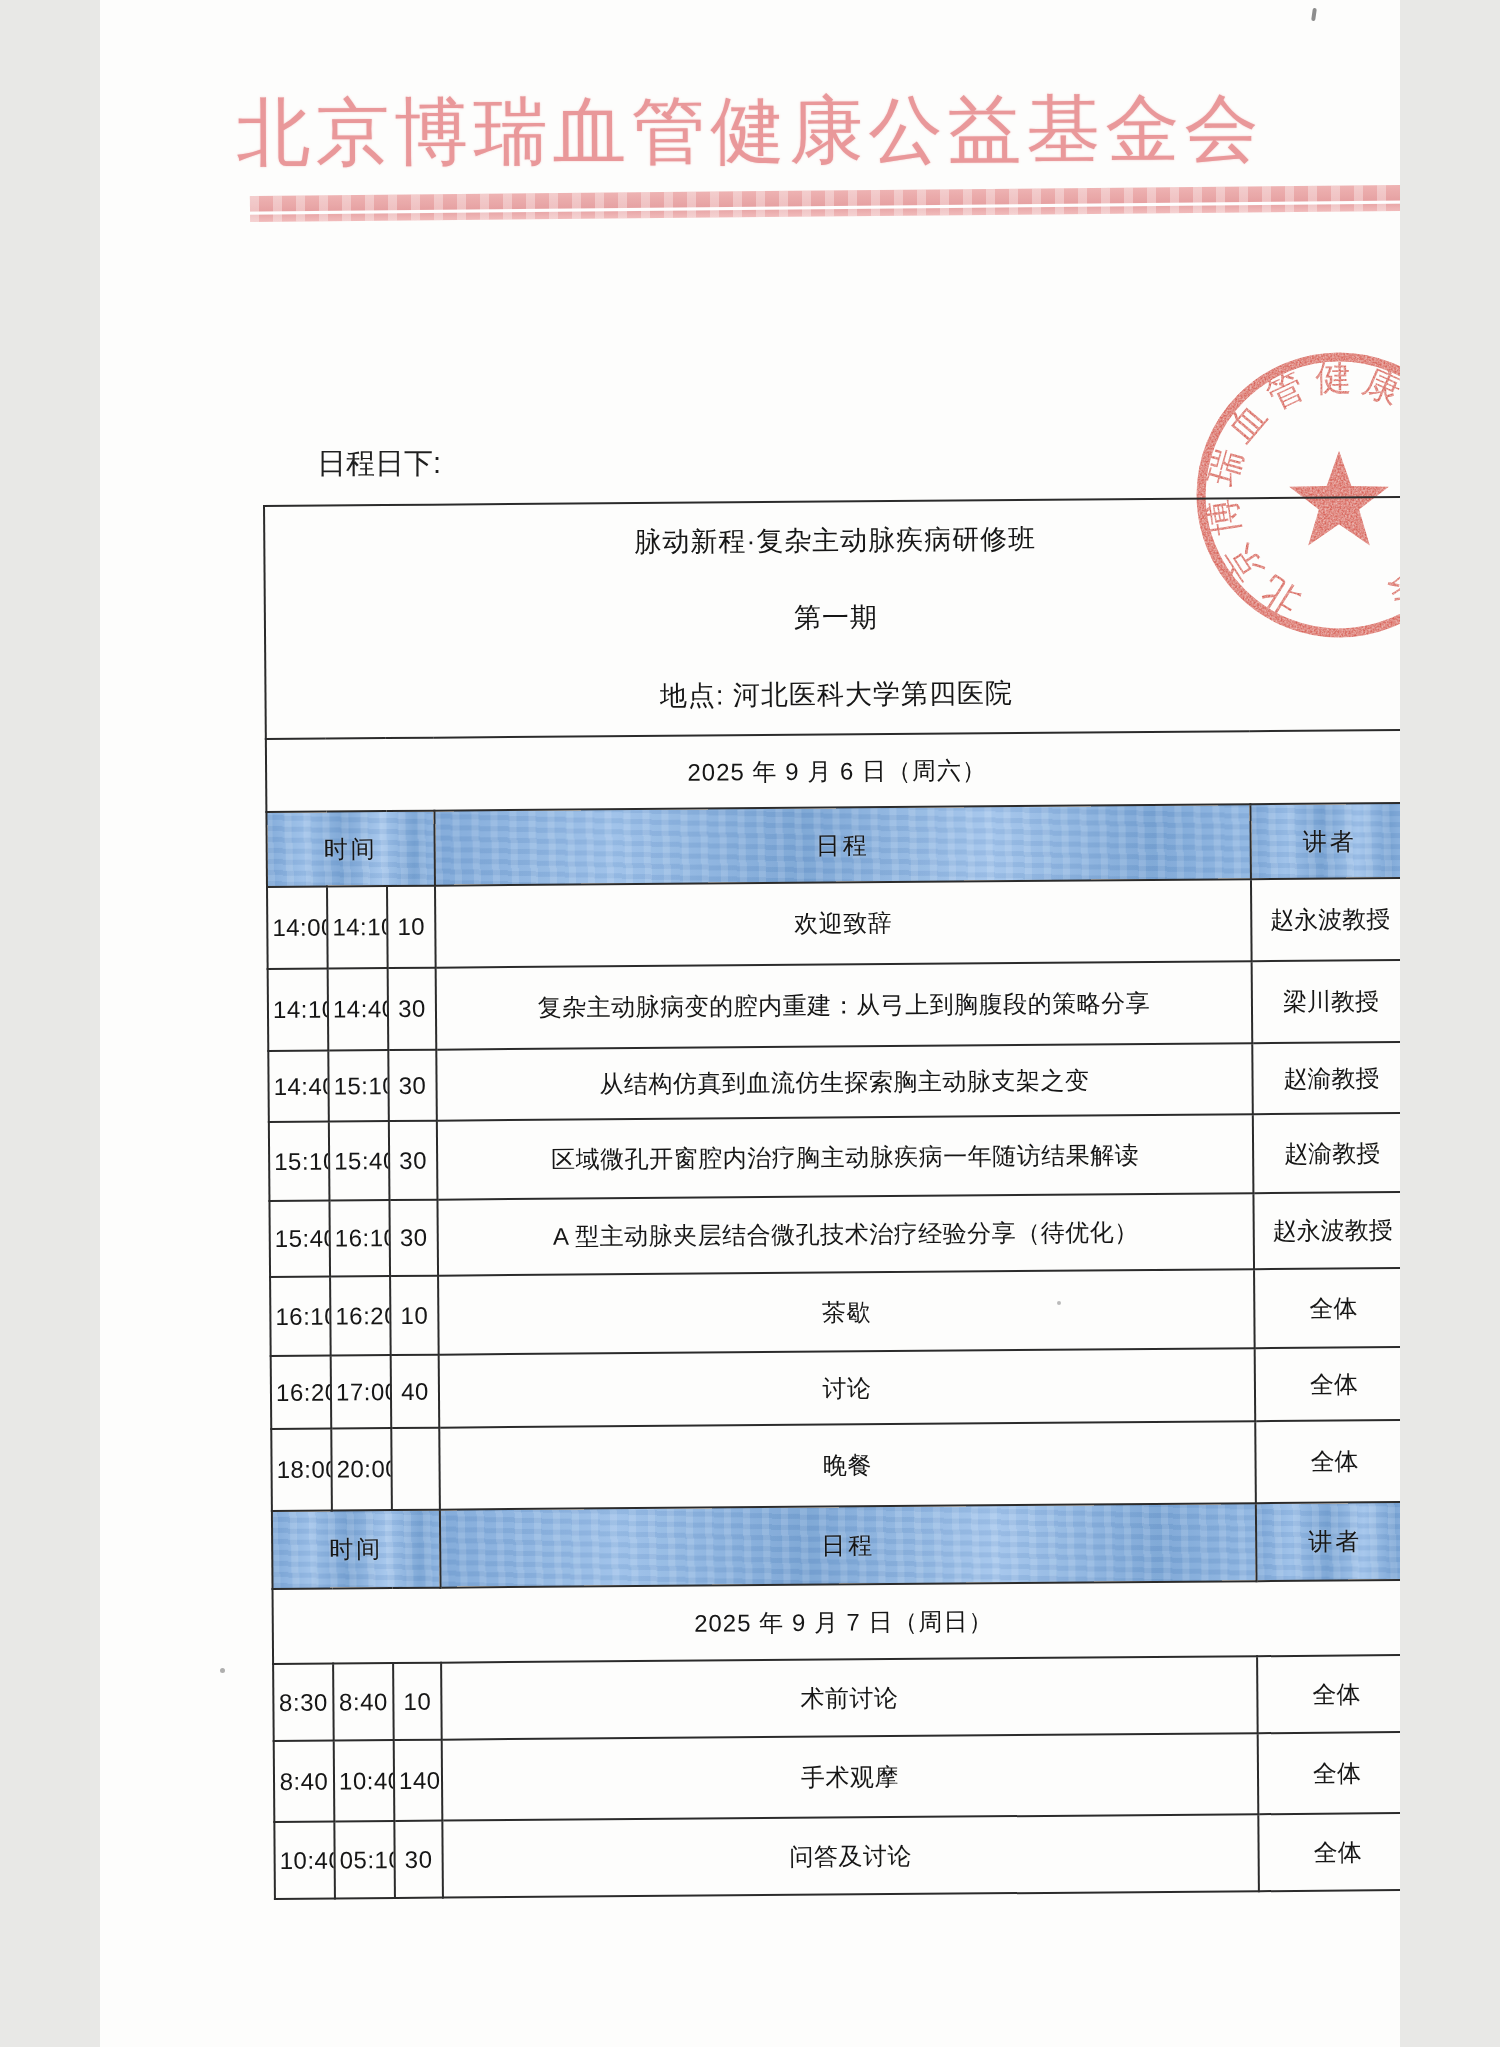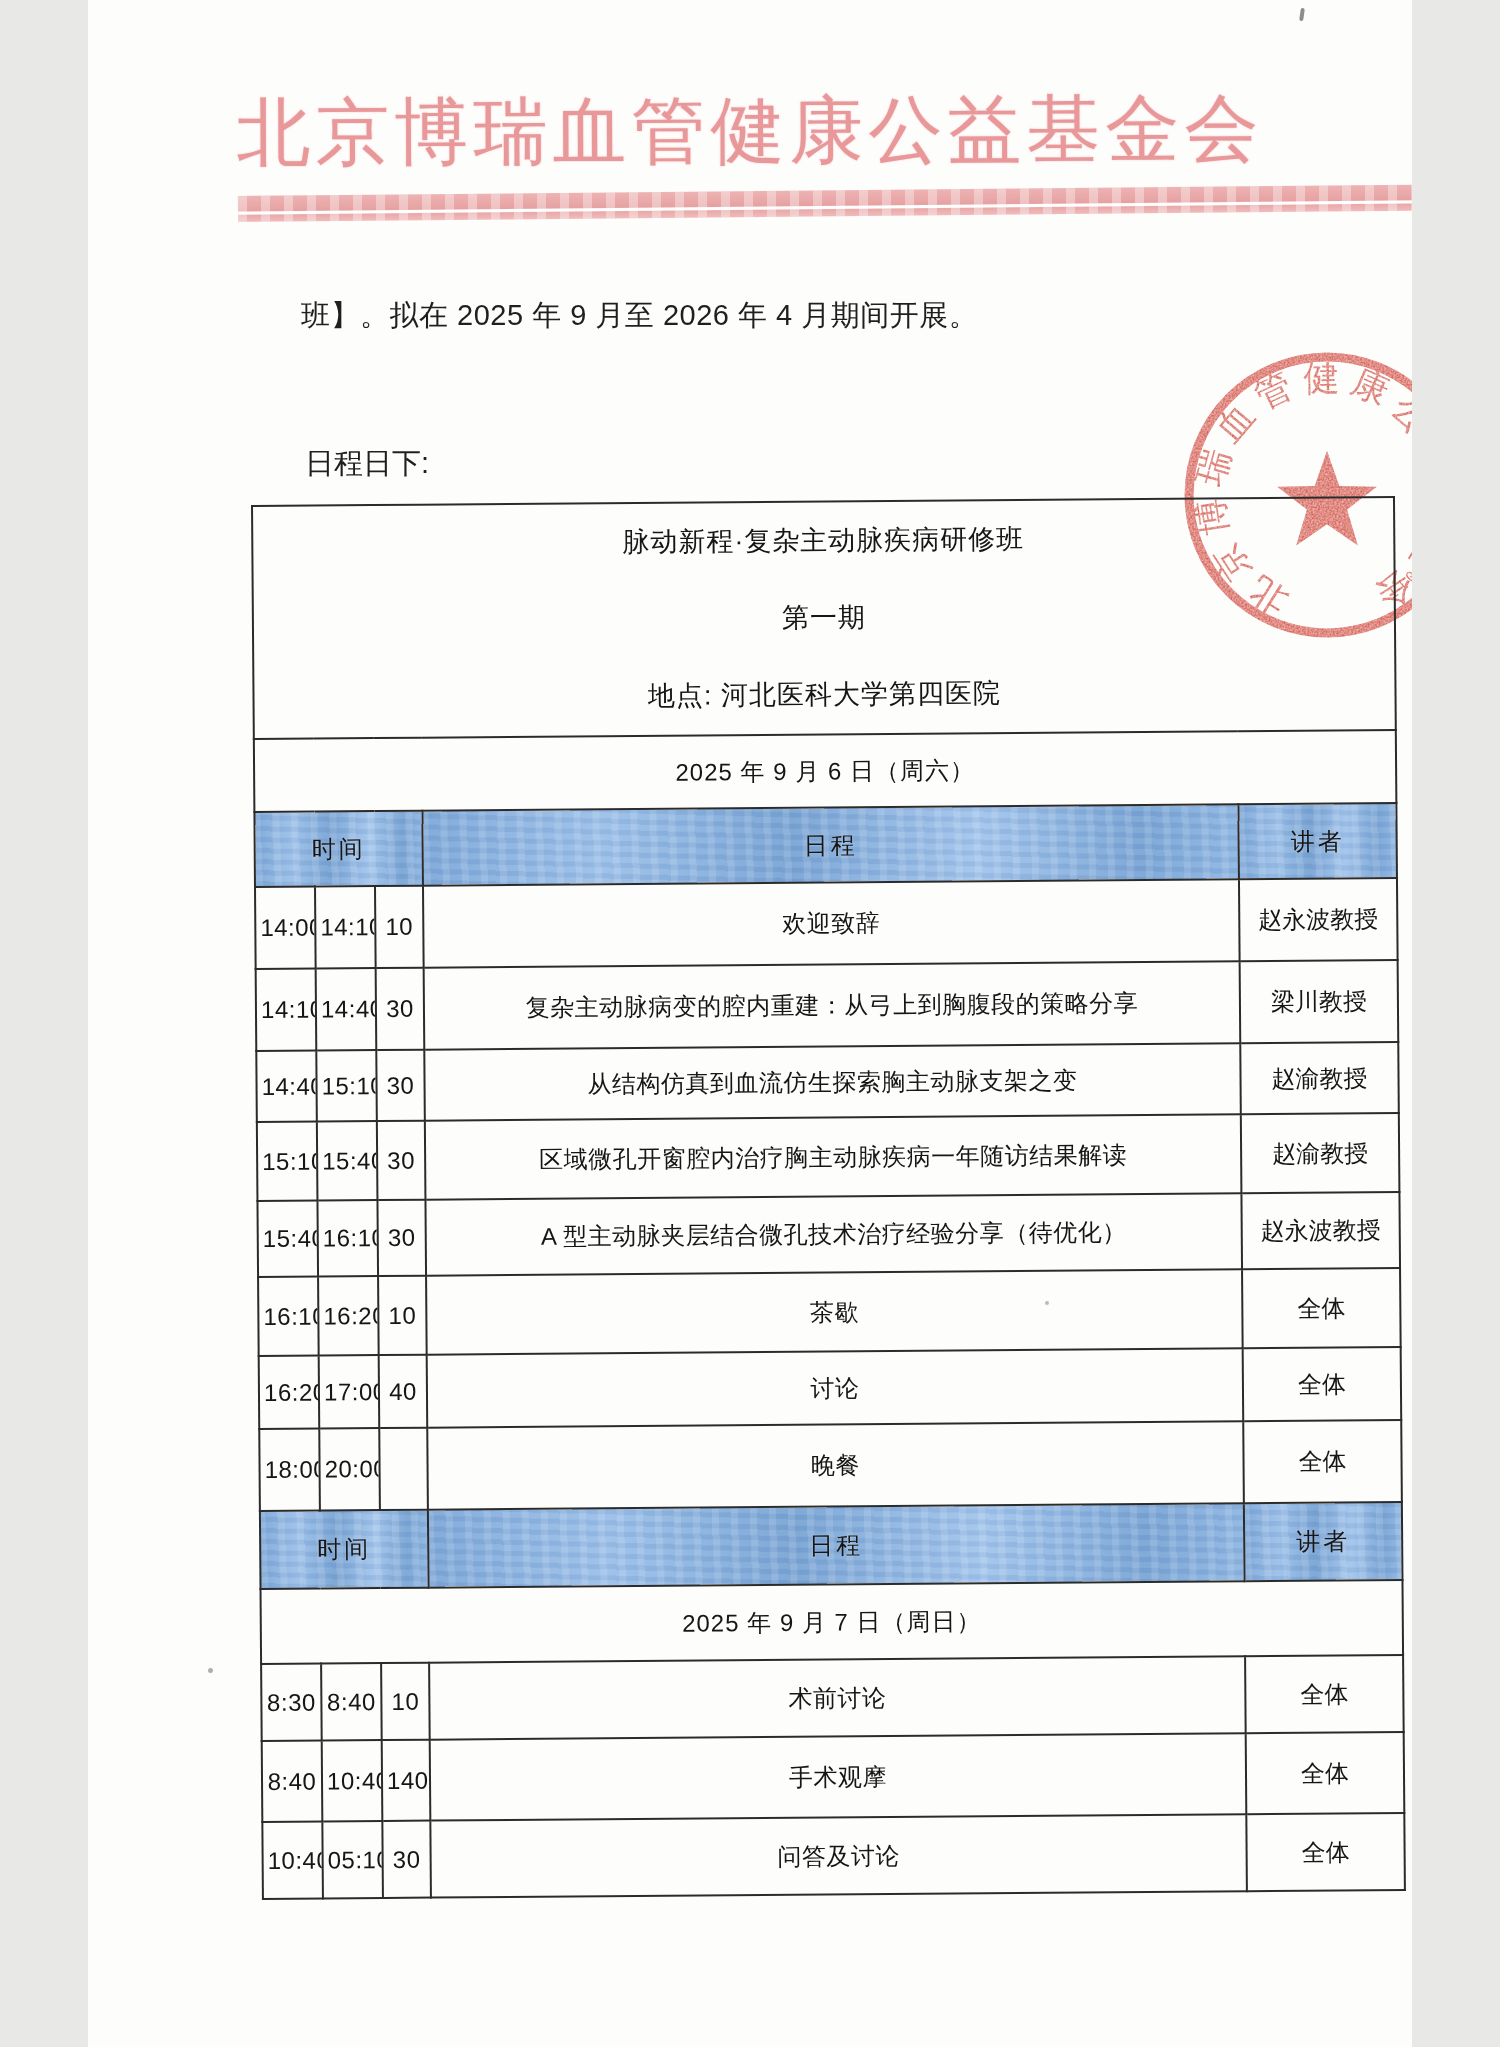--- a/index.html
+++ b/index.html
@@ -4,21 +4,20 @@
 <style>
   html,body{margin:0;padding:0;background:#e8e8e6;}
   .page{
     position:relative;
     width:1300px;height:2047px;
     margin:0 auto;
     background:#fdfdfc;
     overflow:hidden;
     font-family:"Liberation Sans","DejaVu Sans",sans-serif;
     color:#1f1f1f;
-    padding-left:24px;
   }
 
   
   .letterhead{
     position:absolute;top:82px;left:0;right:0;
     text-align:center;
     font-size:74px;
     letter-spacing:5px;
     font-weight:500;
     color:#e9989a;
@@ -87,21 +86,20 @@
   .speck-c{left:957px;top:1301px;width:4px;height:4px;border-radius:50%;opacity:.6;}
 </style>
 </head>
 <body>
 
 <div class="page">
 
   <div class="letterhead">北京博瑞血管健康公益基金会</div>
   <div class="divider-band"></div>
 
-  <div class="intro-paragraph">班】。拟在 2025 年 9 月至 2026 年 4 月期间开展。</div>
   <div class="schedule-label">日程日下:</div>
 
   <svg class="org-seal" viewBox="0 0 300 300">
     <defs>
       <filter id="grain" x="-10%" y="-10%" width="120%" height="120%">
         <feTurbulence type="fractalNoise" baseFrequency="0.55" numOctaves="2" result="n"></feTurbulence>
         <feColorMatrix in="n" type="matrix" values="0 0 0 0 0  0 0 0 0 0  0 0 0 0 0  0 0 0 0.85 0.28" result="a"></feColorMatrix>
         <feComposite in="SourceGraphic" in2="a" operator="in"></feComposite>
       </filter>
       <path id="ringTextPath" d="M 114.4 247.7 A 104 104 0 1 1 185.6 247.7" fill="none"></path>

